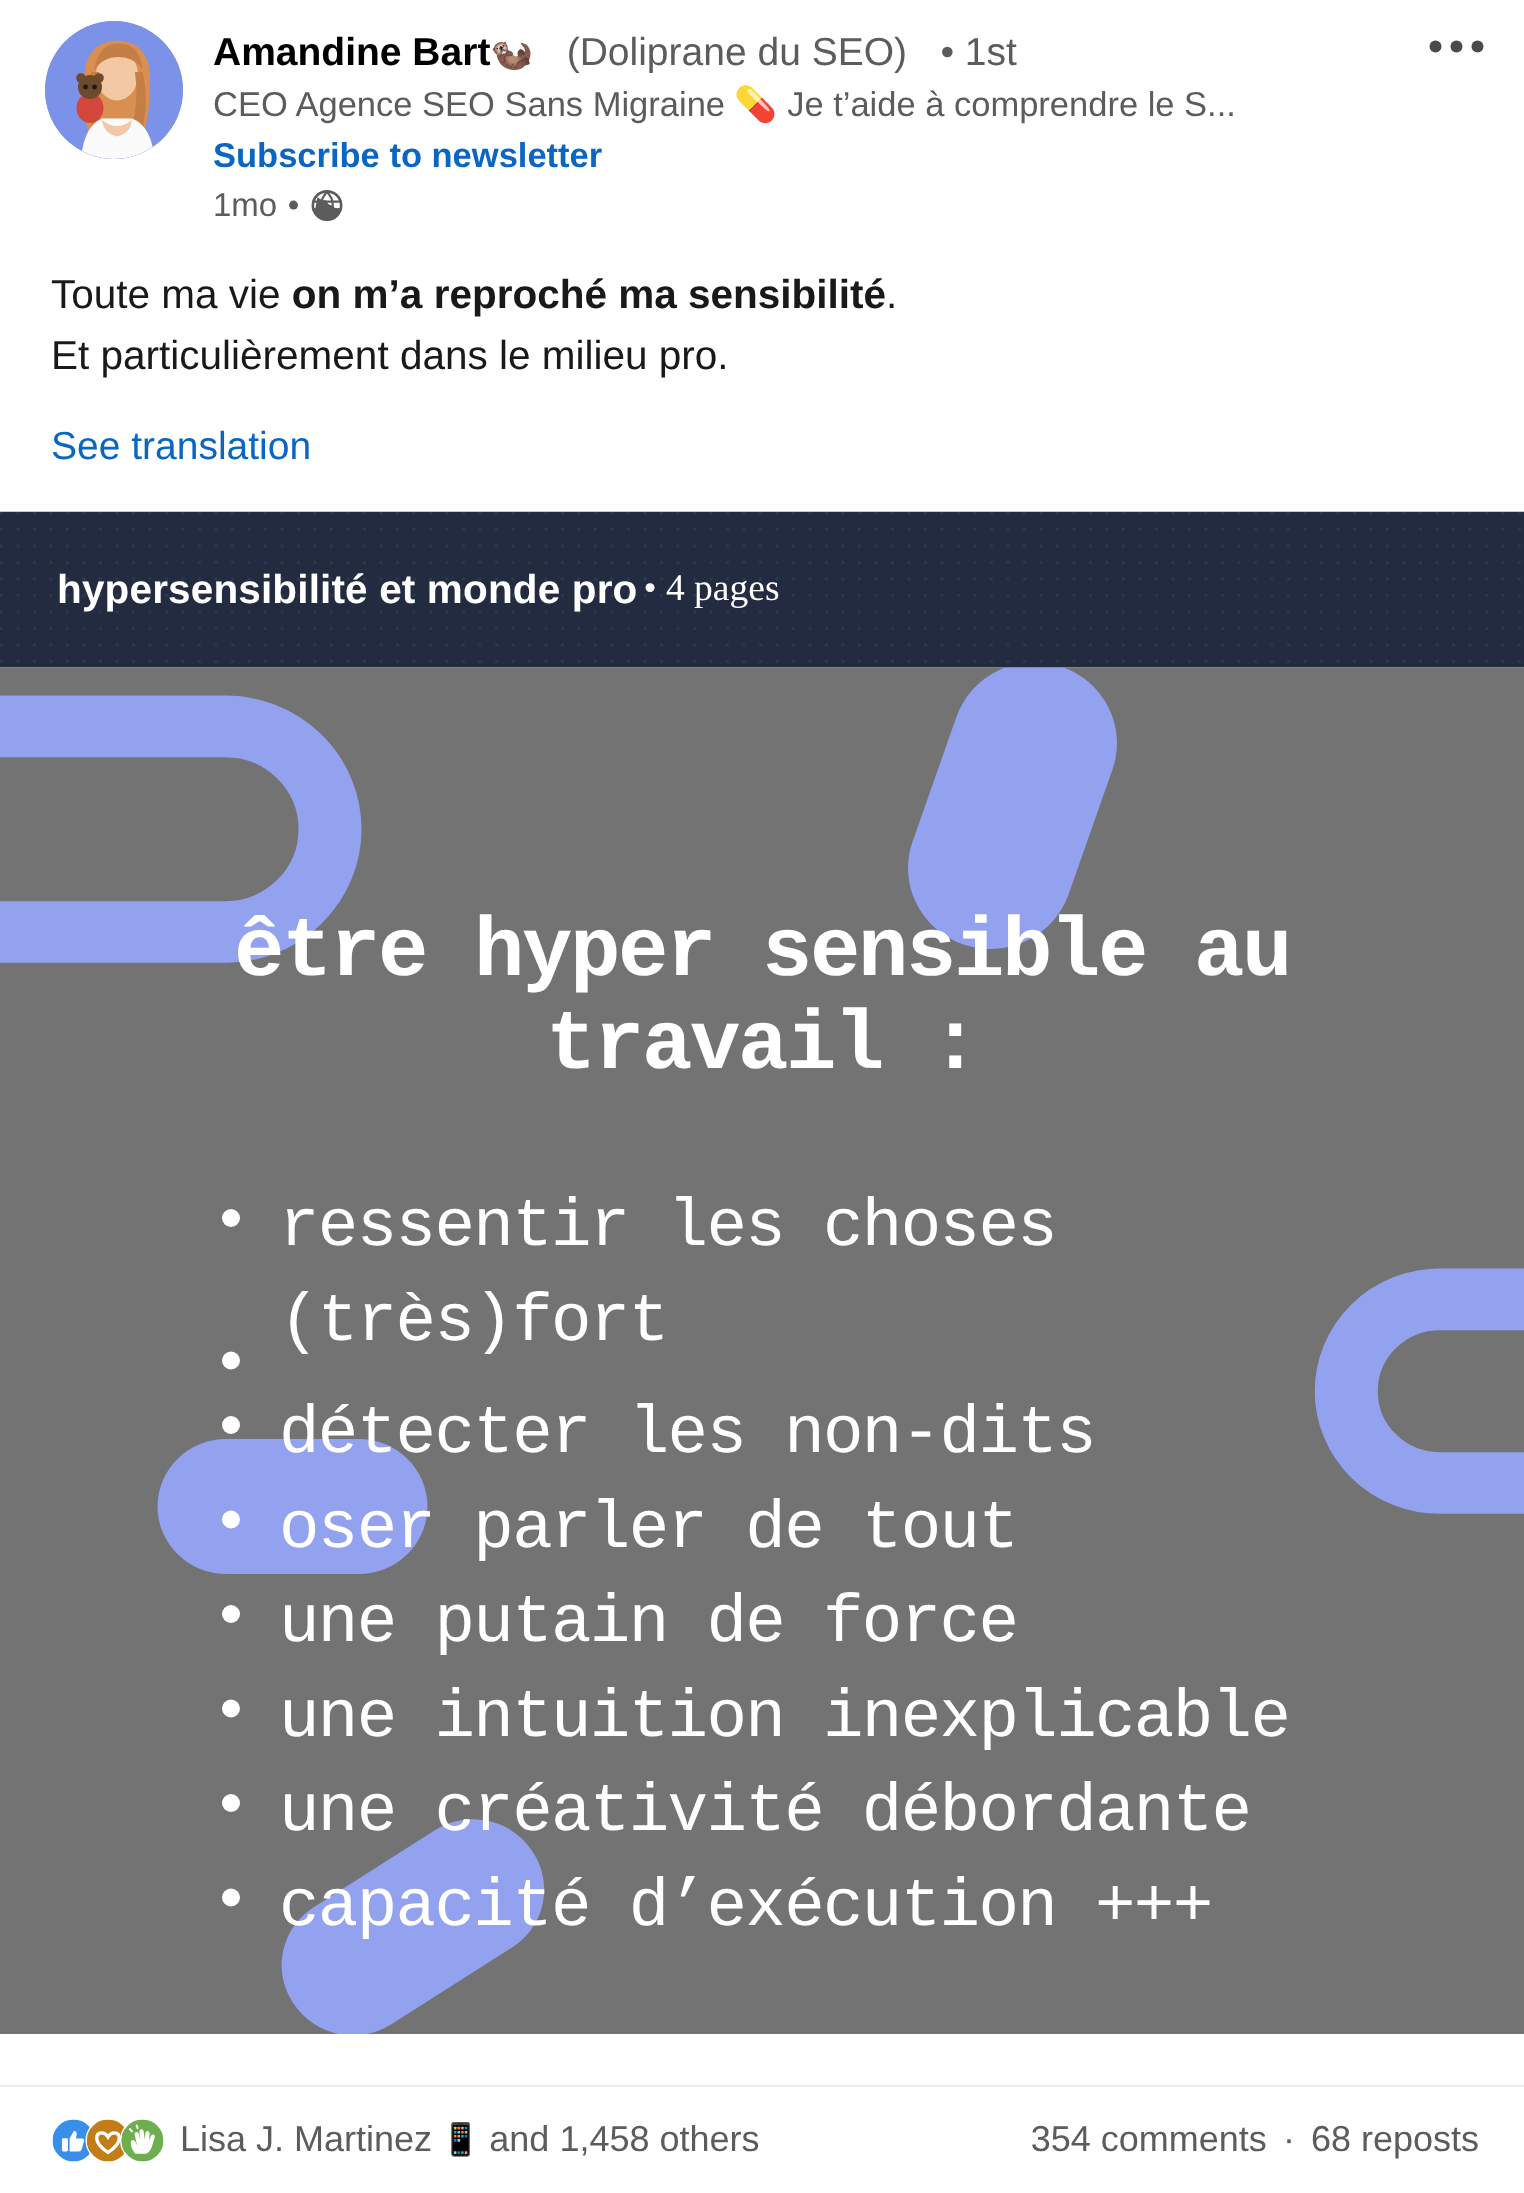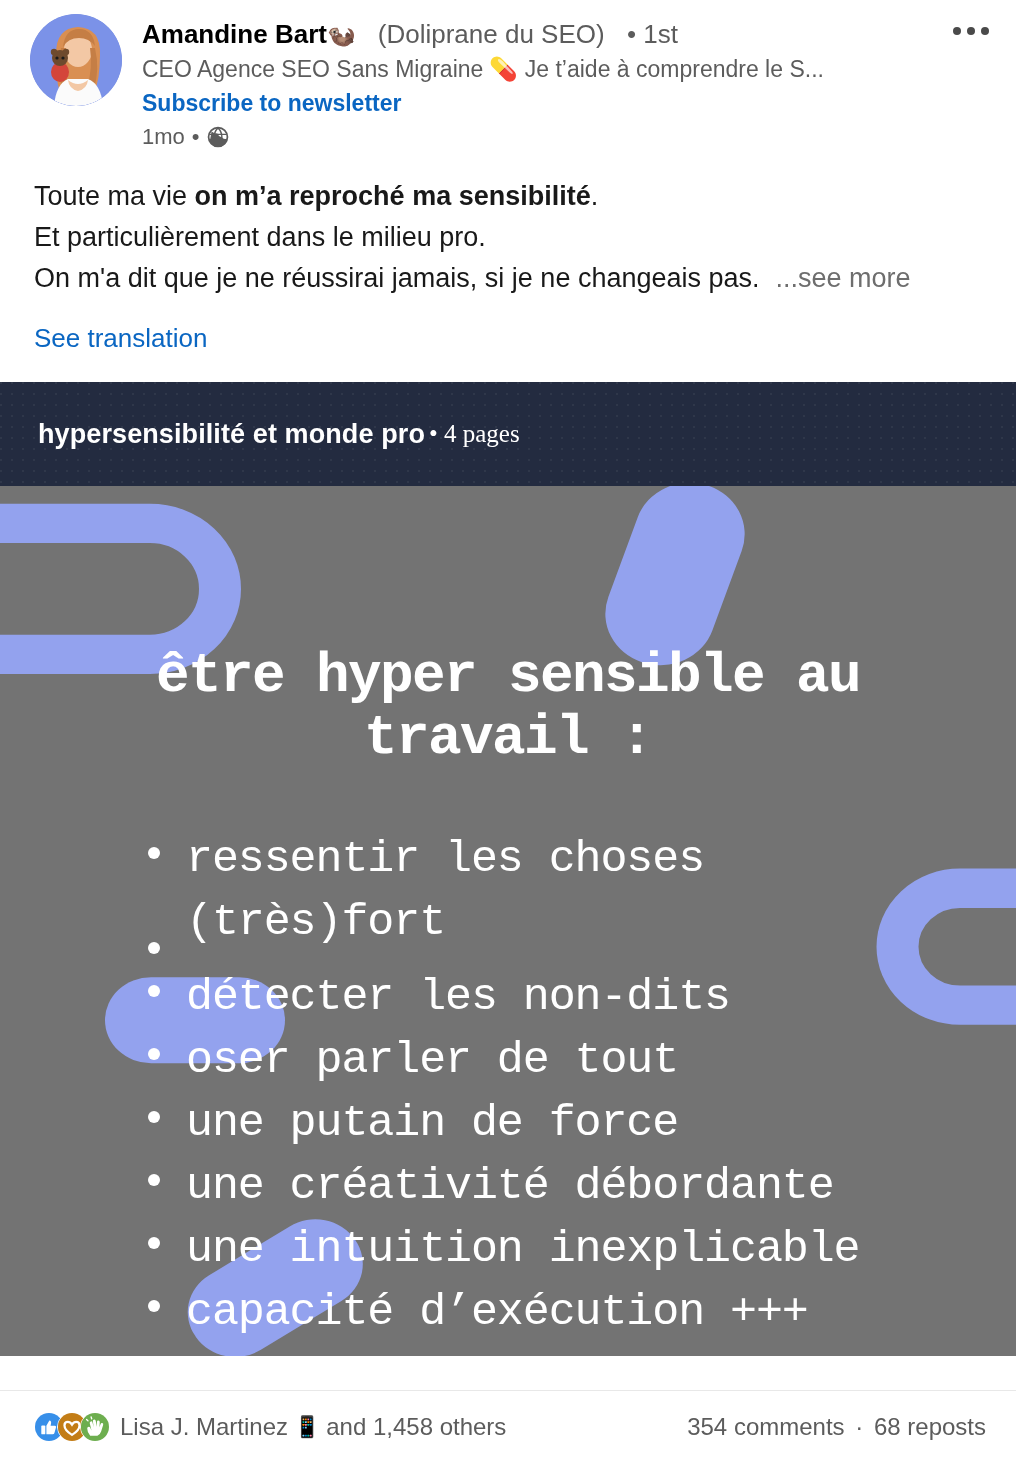--- a/index.html
+++ b/index.html
@@ -348,21 +348,20 @@
     <div class="overflow-menu">
       <i></i>
       <i></i>
       <i></i>
     </div>
   </div>
 
   <div class="post-body">
     <p><span>Toute ma vie </span><b>on m’a reproché ma sensibilité</b><span>.</span></p>
     <p>Et particulièrement dans le milieu pro.</p>
-    <p><span>On m'a dit que je ne réussirai jamais, si je ne changeais pas.</span><span class="see-more">...see more</span></p>
     <span class="see-translation">See translation</span>
   </div>
 
   <div class="doc-container">
 
     <div class="doc-titlebar">
       <span class="doc-title">hypersensibilité et monde pro</span>
       <span class="doc-pages">• 4 pages</span>
     </div>
 
@@ -404,25 +403,25 @@
           <li>
               <span class="bullet"></span>
               <span>oser parler de tout</span>
             </li>
           <li>
               <span class="bullet"></span>
               <span>une putain de force</span>
             </li>
           <li>
               <span class="bullet"></span>
+              <span>une intuition inexplicable</span>
+            </li>
+          <li>
+              <span class="bullet"></span>
               <span>une créativité débordante</span>
-            </li>
-          <li>
-              <span class="bullet"></span>
-              <span>une intuition inexplicable</span>
             </li>
           <li>
               <span class="bullet"></span>
               <span>capacité d’exécution +++</span>
             </li>
         </ul>
       </div>
     </div>
   </div>
 

